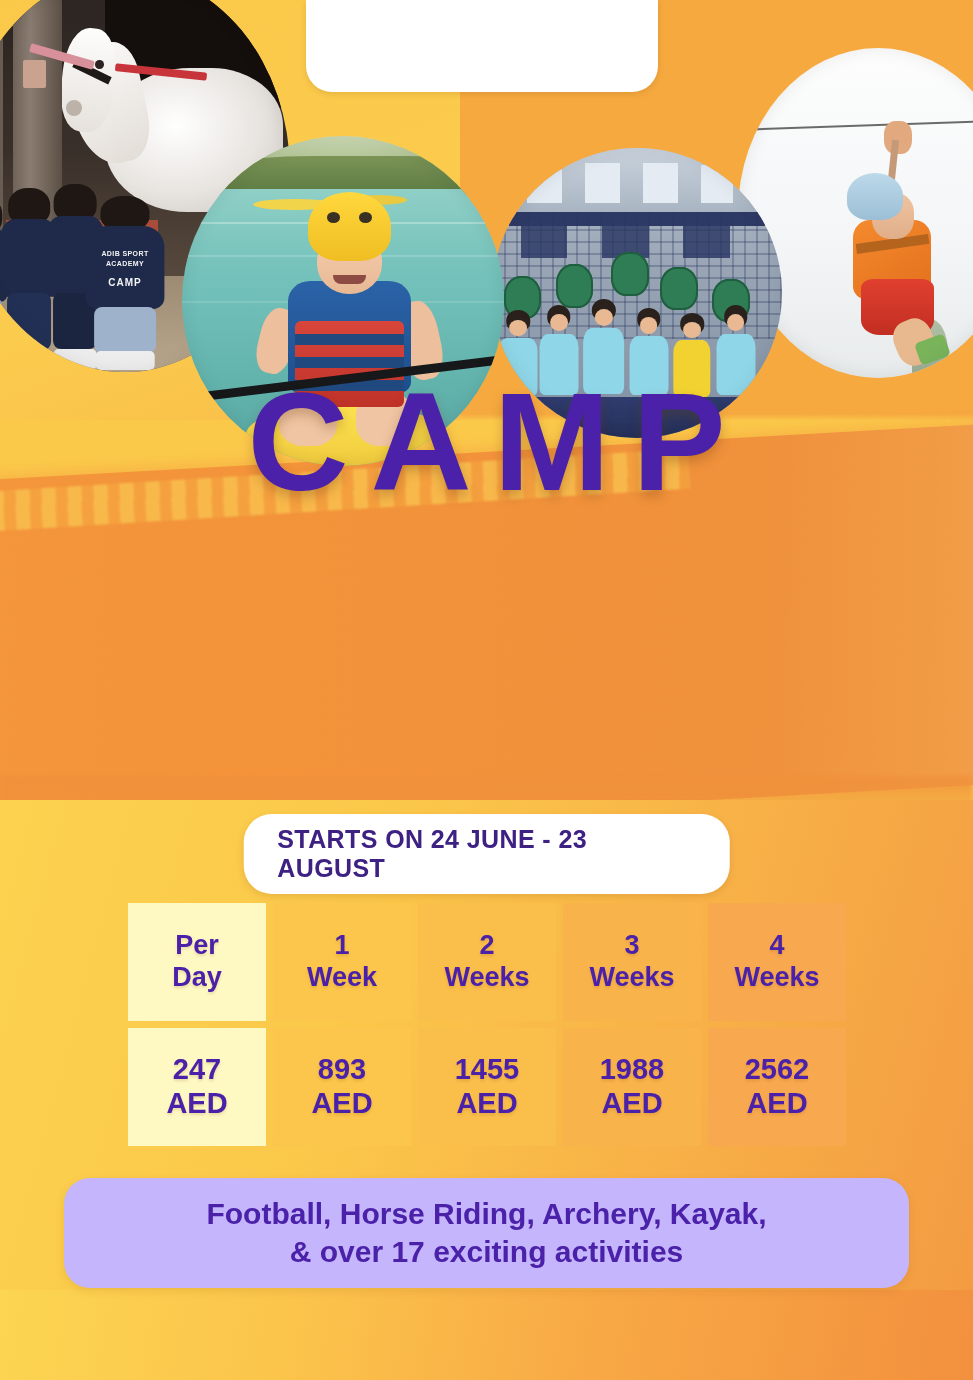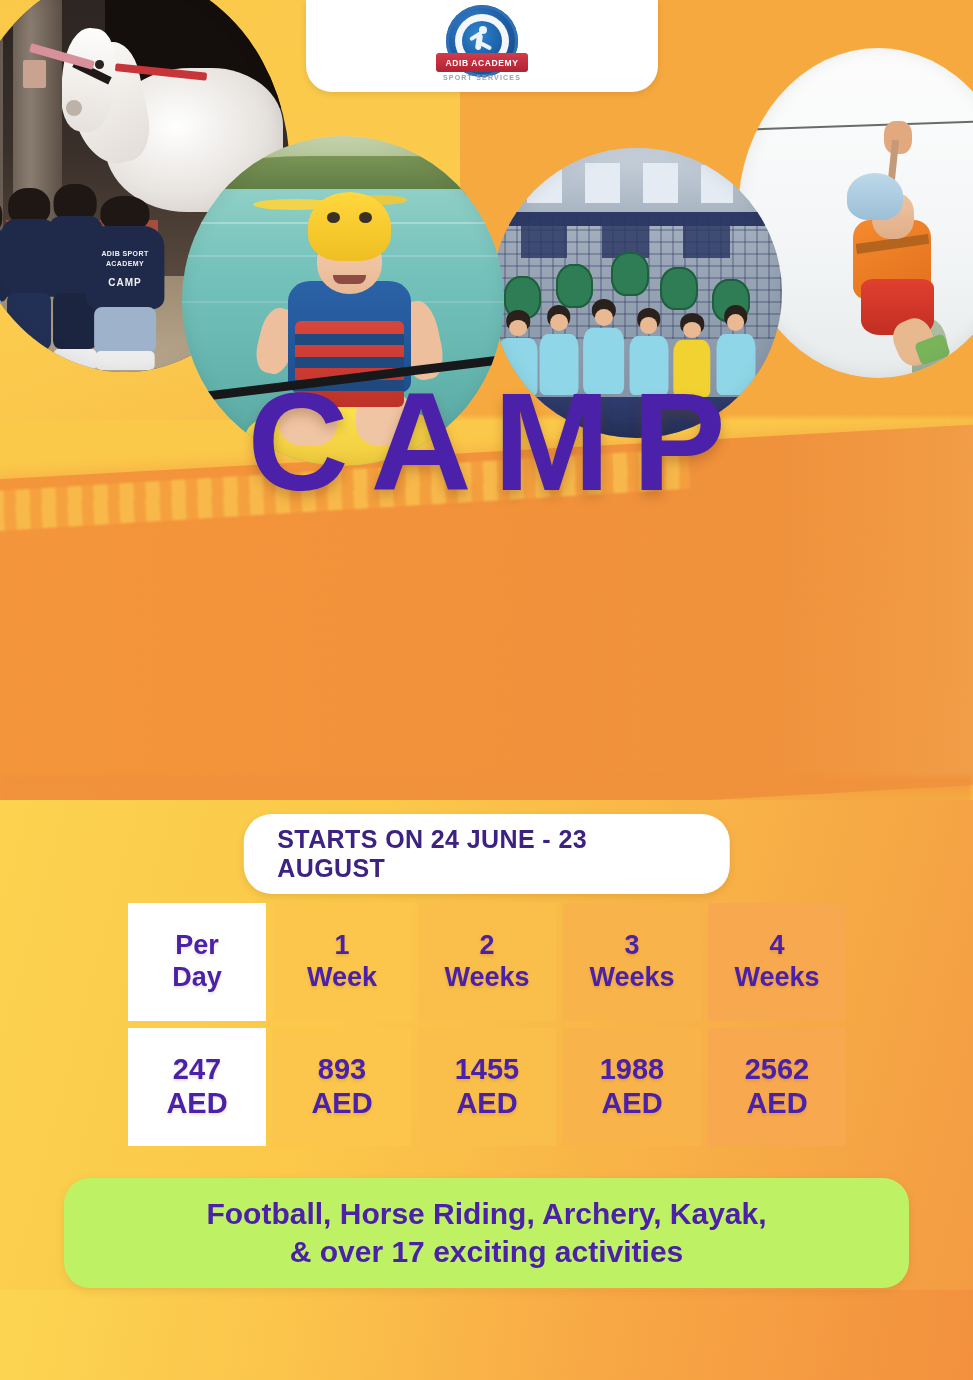--- a/index.html
+++ b/index.html
@@ -250,28 +250,28 @@
     display:grid; grid-template-columns:repeat(5,1fr); grid-template-rows:118px 118px;
     gap:7px; background:transparent;
   }
   .cell {
     display:flex; flex-direction:column; align-items:center; justify-content:center;
     color:#4A21A8; font-weight:700; line-height:1.17; text-align:center;
     text-shadow:0 2px 3px rgba(140,80,20,.18);
   }
   .cell.head { font-size:27px; }
   .cell.val  { font-size:29px; }
-  .c1 { background:#ffffff; } .c2 { background:#FBC64B; }
+  .c1 { background:#fef9c3; } .c2 { background:#FBC64B; }
   .c3 { background:#FABE4B; } .c4 { background:#F9B34B; }
   .c5 { background:#F8A94F; }
 
   
   .activities {
     position:absolute; left:64px; top:1178px; width:845px; height:110px; z-index:30;
-    background:#bef264; border-radius:26px;
+    background:#c4b5fd; border-radius:26px;
     display:flex; flex-direction:column; align-items:center; justify-content:center;
     box-shadow:0 3px 8px rgba(150,90,20,.15);
   }
   .activities div {
     color:#4A21A8; font-weight:700; font-size:30px; line-height:1.28; text-align:center;
   }
 
   
   .contact {
     position:absolute; left:0; top:1320px; width:973px; text-align:center; z-index:30;
@@ -433,33 +433,20 @@
       <div class="zp-harness"></div>
       <div class="zp-shorts"></div>
       <div class="zp-leg"></div>
       <div class="zp-shoe"></div>
       <div class="zp-face"></div>
       <div class="zp-helmet"></div>
     </div>
   </div>
 
   <div class="logo-badge">
-    <div class="adib">
-      <div class="adib-ring"></div>
-      <div class="adib-person">
-        <span class="adib-h"></span>
-        <span class="adib-b"></span>
-        <span class="adib-a"></span>
-        <span class="adib-l"></span>
-      </div>
-      <div class="adib-banner">
-        <span>ADIB ACADEMY</span>
-      </div>
-      <div class="adib-sub">SPORT SERVICES</div>
-    </div>
   </div>
 
   <div class="headline">
     <div class="h-camp">CAMP</div>
   </div>
 
   <div class="date-pill">
     <span>STARTS ON 24 JUNE - 23 AUGUST</span>
   </div>
 

